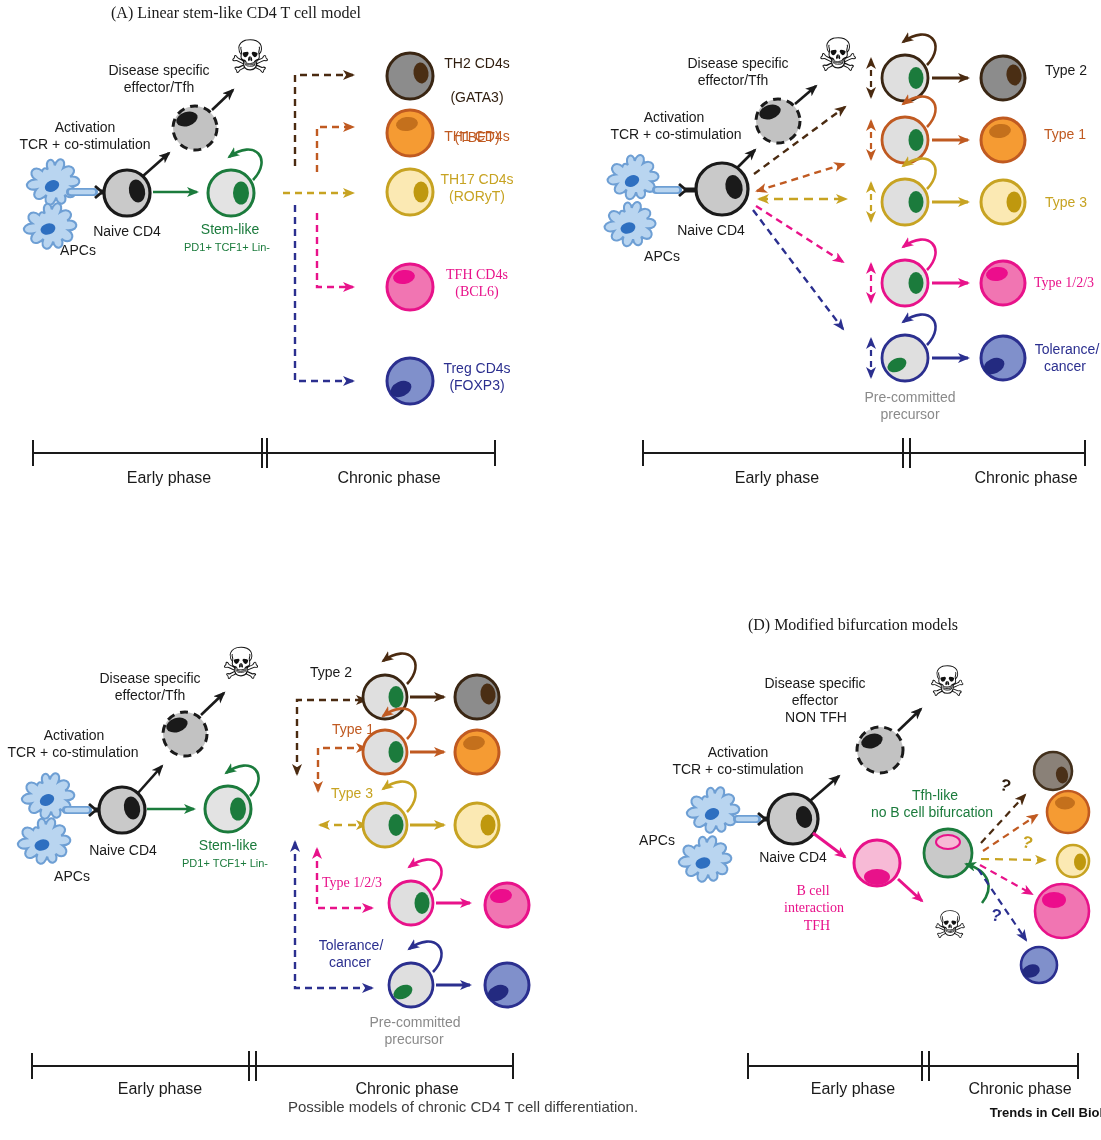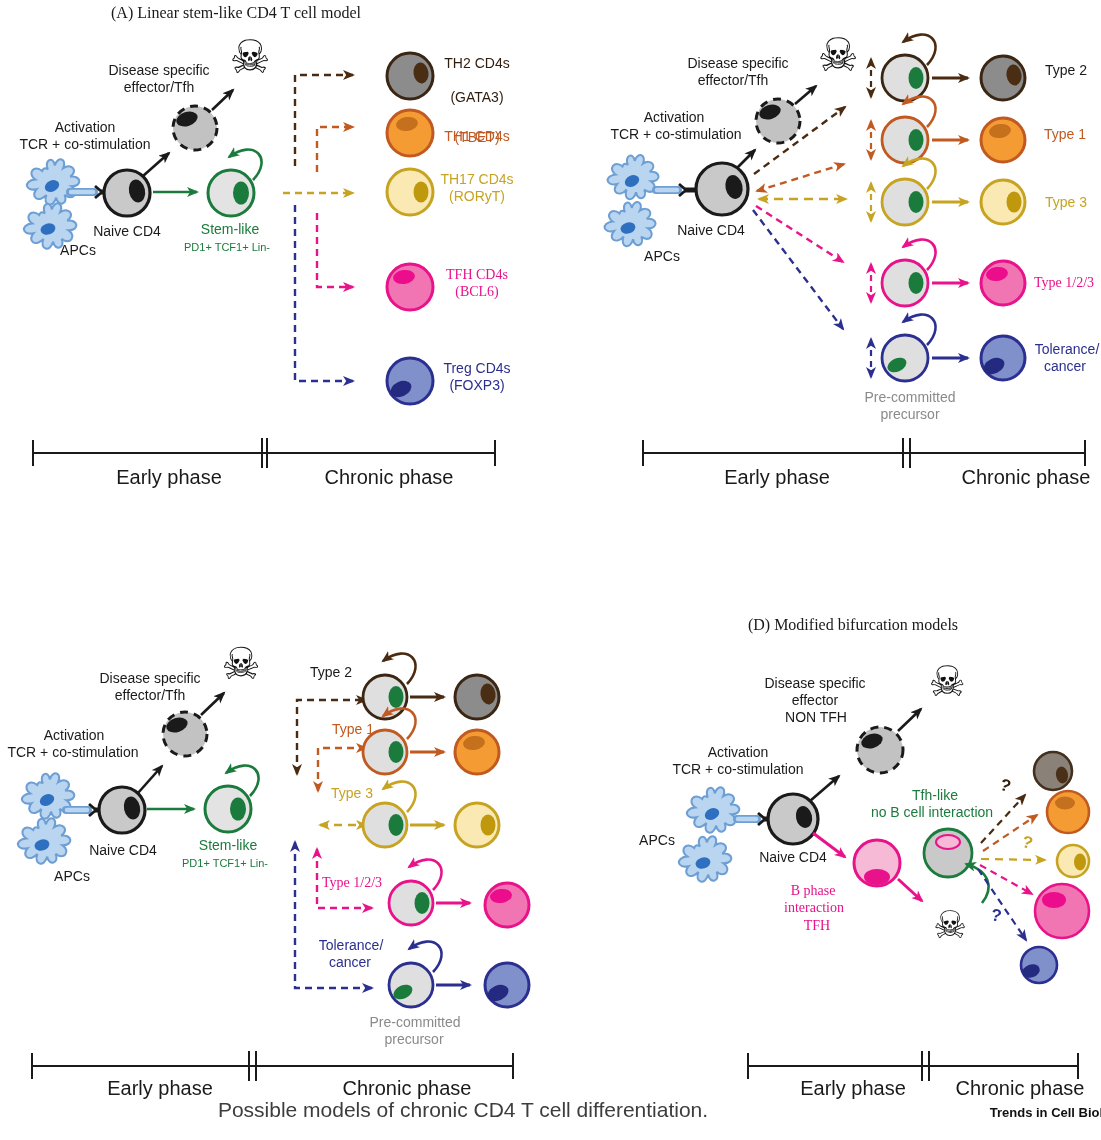--- a/index.html
+++ b/index.html
@@ -3,33 +3,33 @@
 <meta charset="utf-8">
 <style>
   html,body{margin:0;padding:0;background:#fff;}
   .stage{position:relative;width:1101px;height:1140px;background:#ffffff;
          font-family:"Liberation Sans",sans-serif;overflow:hidden;}
   svg.layer{position:absolute;left:0;top:0;}
   .t{position:absolute;white-space:nowrap;transform:translateX(-50%);
      font-size:14px;line-height:17px;color:#1a1a1a;text-align:center;}
   .title{font-size:16px;font-family:Liberation Serif, serif;}
   .small{font-size:11px;}
-  .tl{font-size:20px;padding-left:40px;}
+  .tl{font-size:16px;padding-left:40px;}
   .c-green{color:var(--green);}
   .c-rust{color:var(--rust);}
   .c-gold{color:var(--gold);}
   .c-pink{color:var(--pink);font-family:Liberation Serif, serif;}
   .c-navy{color:var(--navy);}
   .c-browntext{color:var(--brown_text);}
   .c-gray{color:var(--gray_text);}
   .skull{position:absolute;transform:translate(-50%,-50%);
          font-family:"DejaVu Sans",sans-serif;color:#111;line-height:1;}
   .q{position:absolute;font-weight:700;font-size:17px;}
   .caption{position:absolute;white-space:nowrap;transform:translateX(-50%);
-           font-size:21px;color:var(--captext);}
+           font-size:15px;color:var(--captext);}
   .journal{position:absolute;white-space:nowrap;transform:translateX(-50%);
            font-size:13px;font-weight:700;color:#111;margin-left:28px;}
 </style>
 </head>
 <body>
 
 <div class="stage">
 
 <svg class="layer" width="1101" height="1140" viewBox="0 0 1101 1140">
   <defs>
@@ -462,22 +462,22 @@
 <span class="t" style="left:815px;top:675px">Disease specific</span>
 <span class="t" style="left:815px;top:692px">effector</span>
 <span class="t" style="left:816px;top:709px">NON TFH</span>
 <span class="t" style="left:738px;top:744px">Activation</span>
 <span class="t" style="left:738px;top:761px">TCR + co-stimulation</span>
 <span class="t" style="left:657px;top:832px">APCs</span>
 <span class="t" style="left:793px;top:849px">Naive CD4</span>
 <span class="skull" style="left:947px;top:682px;font-size:42px">☠</span>
 <span class="skull" style="left:950px;top:925px;font-size:38px">☠</span>
 <span class="t c-green" style="left:935px;top:787px">Tfh-like</span>
-<span class="t c-green" style="left:932px;top:804px">no B cell interaction</span>
-<span class="t c-pink" style="left:813px;top:882px">B phase</span>
+<span class="t c-green" style="left:932px;top:804px">no B cell bifurcation</span>
+<span class="t c-pink" style="left:813px;top:882px">B cell</span>
 <span class="t c-pink" style="left:814px;top:899px">interaction</span>
 <span class="t c-pink" style="left:817px;top:917px">TFH</span>
 <span class="q c-browntext" style="left:1000px;top:776px;transform:rotate(18deg)">?</span>
 <span class="q c-gold" style="left:1022px;top:833px;transform:rotate(15deg)">?</span>
 <span class="q c-navy" style="left:991px;top:906px;transform:rotate(10deg)">?</span>
 <span class="t tl" style="left:833px;top:1080px">Early phase</span>
 <span class="t tl" style="left:1000px;top:1080px">Chronic phase</span>
 
 <span class="caption" style="left:463px;top:1098px">Possible models of chronic CD4 T cell differentiation.</span>
 <span class="journal" style="left:1030px;top:1105px">Trends in Cell Biology</span>

